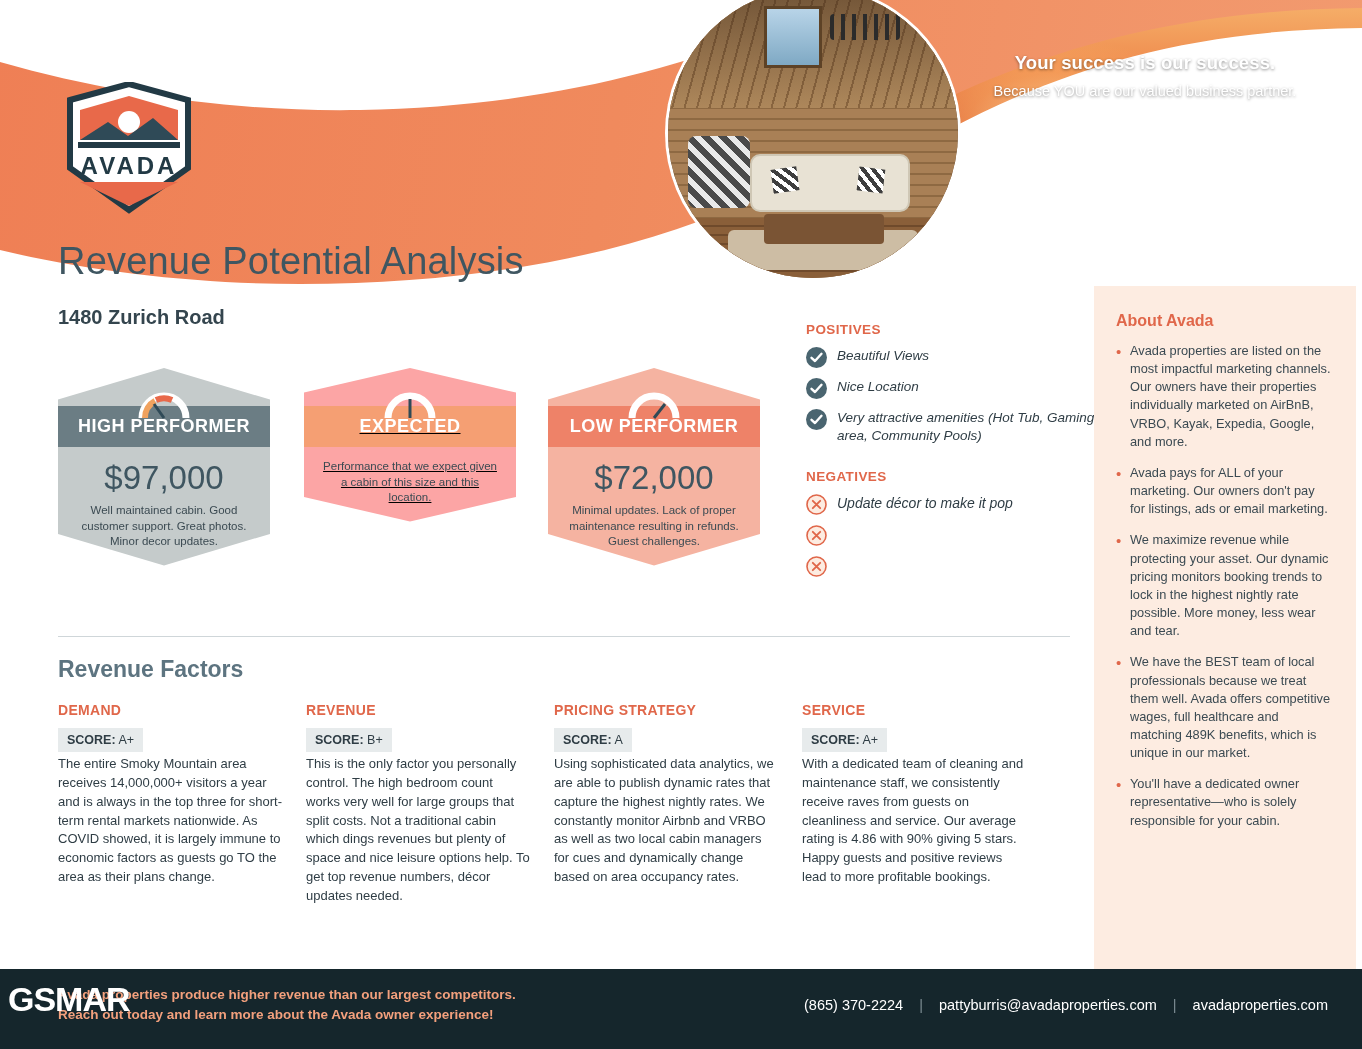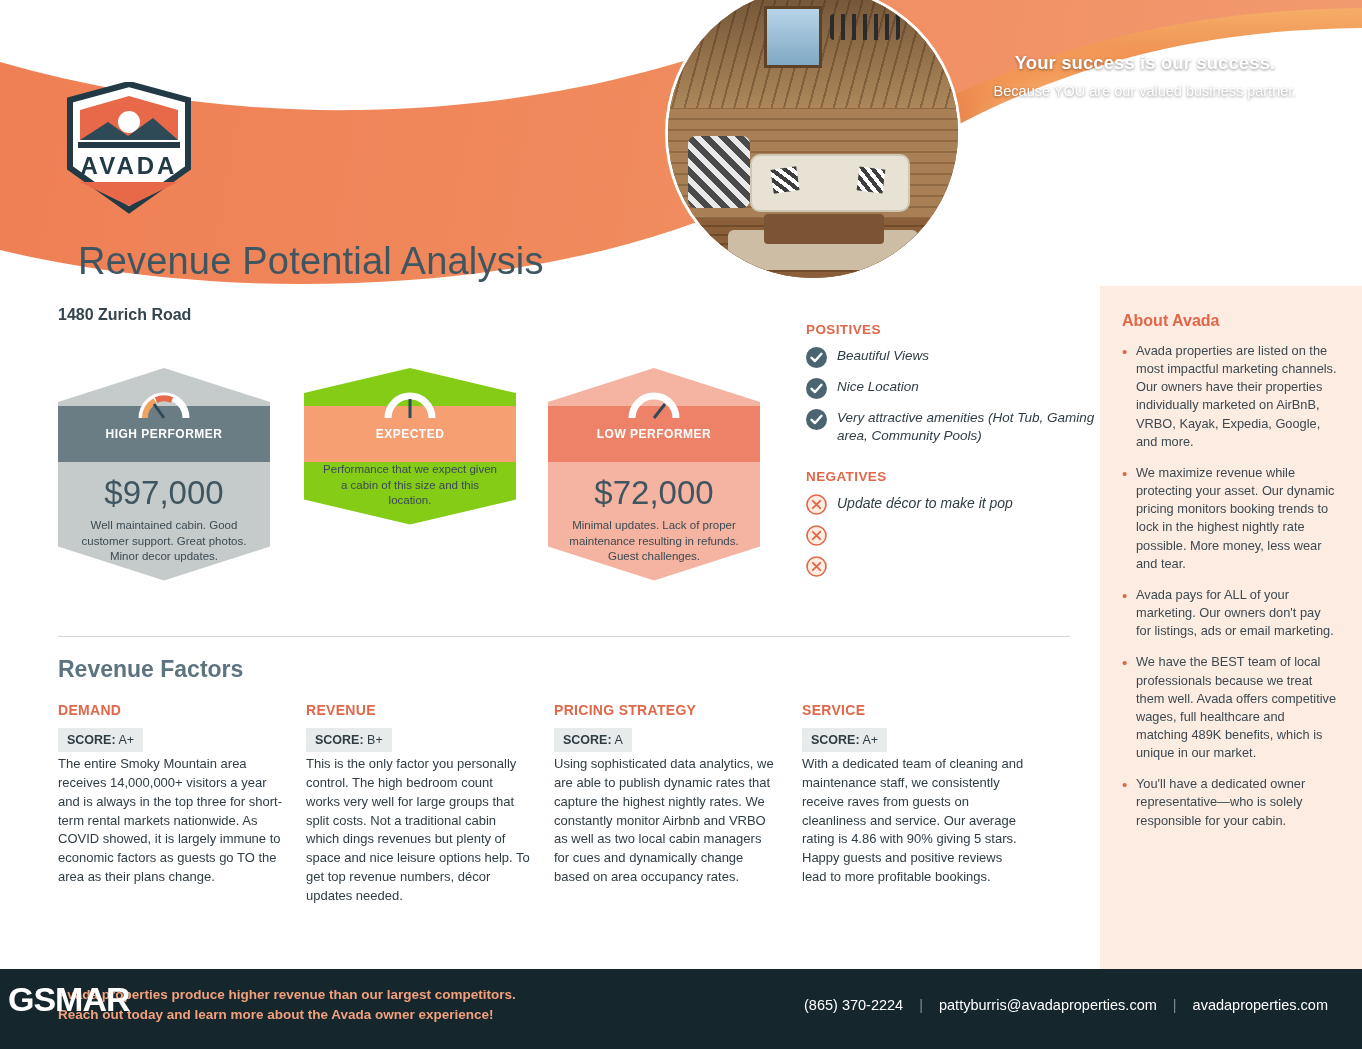--- a/index.html
+++ b/index.html
@@ -150,45 +150,44 @@
     position: absolute; top: 82px; left: 58px;
     width: 142px; height: 132px;
   }
   .logo svg { display:block; }
 
   
   .page-title {
     position: absolute; top: 240px; left: 58px;
     font-size: 38px; color: #3f5661; font-weight: normal;
     letter-spacing: .2px;
-    margin-left: 20px;
   }
   .address {
     position: absolute; top: 306px; left: 58px;
-    font-size: 16px; font-weight: bold; color: #34454e;
+    font-size: 20px; font-weight: bold; color: #34454e;
   }
 
   
   .badges { position: absolute; top: 368px; left: 58px; width: 720px; height: 240px; }
   .badge { position: absolute; top: 0; width: 212px; }
   .badge.b1 { left: 0; }
   .badge.b2 { left: 246px; }
   .badge.b3 { left: 490px; }
   .badge-shape {
     position: relative;
     width: 212px; padding-top: 8px; padding-bottom: 14px;
     clip-path: polygon(50% 0%, 100% 16%, 100% 84%, 50% 100%, 0% 84%, 0% 16%);
     text-align: center;
   }
   .b1 .badge-shape { background: #c5cbcb; }
-  .b2 .badge-shape { background: #84cc16; }
+  .b2 .badge-shape { background: #fca5a5; text-decoration: underline; }
   .b3 .badge-shape { background: #f5b3a1; }
   .badge-head {
-    margin: 30px 0 0 0; padding: 21px 0;
-    font-size: 12px; font-weight: bold; letter-spacing: .5px; color: #ffffff;
+    margin: 30px 0 12px 0; padding: 10px 0;
+    font-size: 18px; font-weight: bold; letter-spacing: .5px; color: #ffffff;
   }
   .b1 .badge-head { background: #6b7d84; }
   .b2 .badge-head { background: #f59f73; }
   .b3 .badge-head { background: #ee8268; }
   .badge-amount {
     font-size: 33px; color: #3f5661; margin: 12px 0 6px; font-weight: normal;
   }
   .b1 .badge-amount { color: #3f5661; }
   .badge-note {
     font-size: 11.5px; color: #3b4a52; line-height: 1.35; padding: 0 16px 2px;
@@ -224,21 +223,21 @@
   .f-title { font-size: 14px; font-weight: bold; color: #e0674a; letter-spacing: .3px; }
   .f-score {
     display: inline-block; margin-top: 10px; padding: 5px 9px;
     background: #e7ebec; font-size: 12.5px; color: #2f3d45;
   }
   .f-score b { font-weight: bold; }
   .f-body { margin-top: 3px; font-size: 13px; color: #2f3d45; line-height: 1.45; width: 224px; }
 
   
   .about {
-    position: absolute; top: 286px; right: 0;
+    position: absolute; top: 286px; right: 6px;
     width: 262px; height: 684px;
     background: #fdece1;
     padding: 26px 24px 0 22px;
   }
   .about-title { font-size: 16px; font-weight: bold; color: #e0674a; }
   .about ul { list-style: none; margin-top: 12px; }
   .about li {
     position: relative; padding-left: 14px; margin-bottom: 13px;
     font-size: 12.8px; line-height: 1.42; color: #3b4a52;
   }
@@ -486,22 +485,22 @@
         <span>A+</span>
       </div>
       <div class="f-body">With a dedicated team of cleaning and maintenance staff, we consistently receive raves from guests on cleanliness and service. Our average rating is 4.86 with 90% giving 5 stars. Happy guests and positive reviews lead to more profitable bookings.</div>
     </div>
   </div>
 
   <div class="about">
     <div class="about-title">About Avada</div>
     <ul>
       <li>Avada properties are listed on the most impactful marketing channels. Our owners have their properties individually marketed on AirBnB, VRBO, Kayak, Expedia, Google, and more.</li>
+      <li>Avada pays for ALL of your marketing. Our owners don't pay for listings, ads or email marketing.</li>
       <li>We maximize revenue while protecting your asset. Our dynamic pricing monitors booking trends to lock in the highest nightly rate possible. More money, less wear and tear.</li>
-      <li>Avada pays for ALL of your marketing. Our owners don't pay for listings, ads or email marketing.</li>
       <li>We have the BEST team of local professionals because we treat them well. Avada offers competitive wages, full healthcare and matching 489K benefits, which is unique in our market.</li>
       <li>You'll have a dedicated owner representative—who is solely responsible for your cabin.</li>
     </ul>
   </div>
 
   <div class="footer">
     <div class="footer-left">
       <div>Avada properties produce higher revenue than our largest competitors.</div>
       <div>Reach out today and learn more about the Avada owner experience!</div>
     </div>

